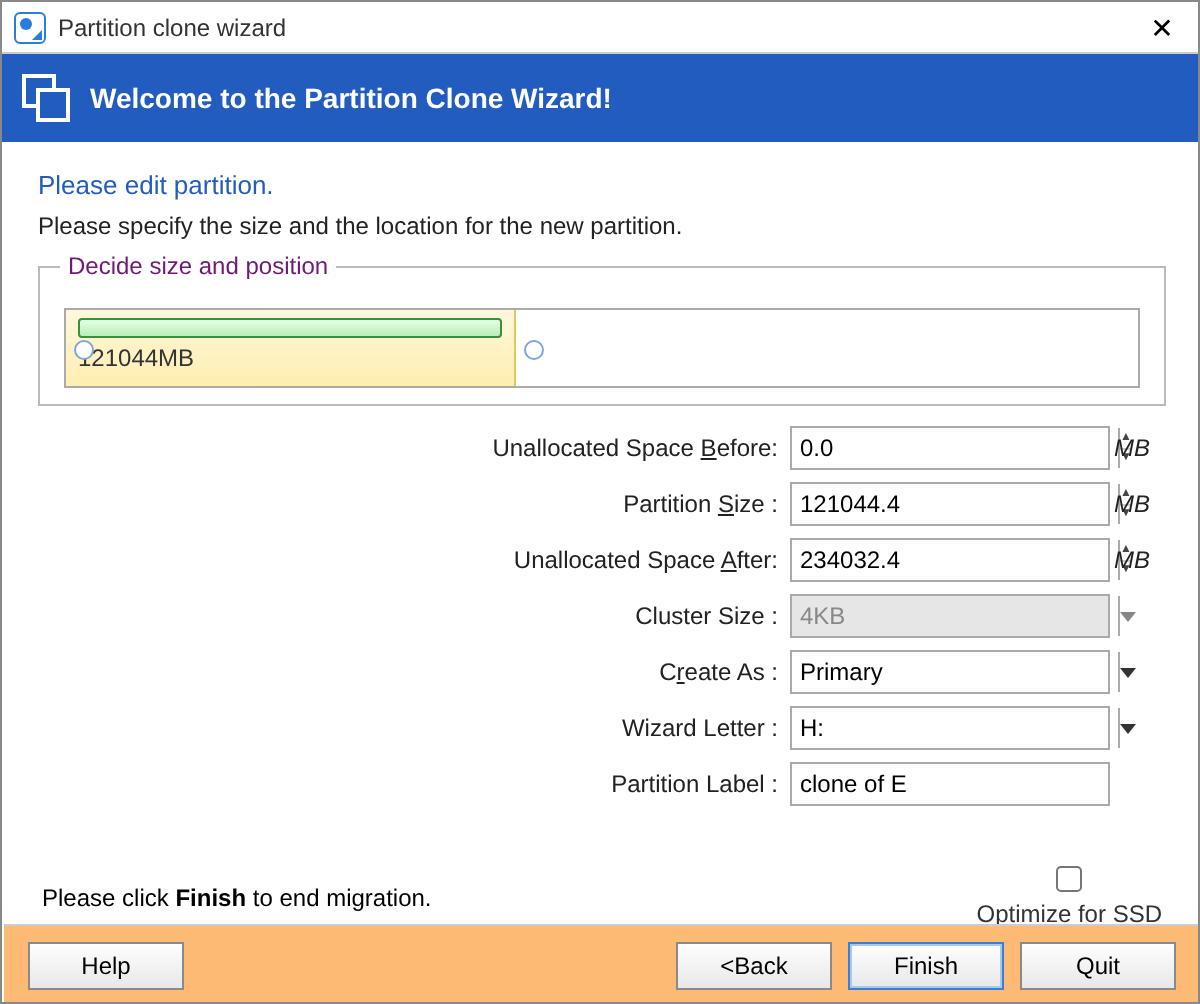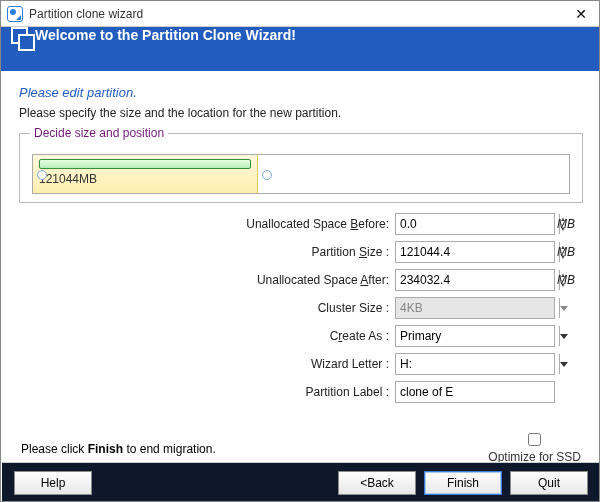--- a/index.html
+++ b/index.html
@@ -51,21 +51,23 @@
     display: flex; align-items: center; justify-content: center;
     font-size: 14px;
     cursor: pointer;
   }
   
   .banner {
     background: #225cbf;
     color: #fff;
     height: 44px;
     display: flex;
+    align-items: center;
     padding: 0 10px;
+    gap: 10px;
   }
   .banner-icon {
     width: 24px; height: 24px;
     position: relative;
   }
   .banner-icon .back {
     position: absolute; left: 0; top: 0;
     width: 17px; height: 17px;
     border: 2px solid #fff;
   }
@@ -77,21 +79,20 @@
   }
   .banner-text { font-weight: bold; font-size: 14px; }
   
   .content {
     padding: 12px 18px 4px 18px;
   }
   .heading {
     color: #225cbf;
     font-size: 13px;
     margin: 2px 0 6px 0;
-    font-style: italic;
   }
   .subheading {
     color: #222;
     font-size: 12px;
     margin-bottom: 6px;
   }
   fieldset.pos {
     border: 1px solid #bbb;
     padding: 8px 10px 8px 10px;
     margin: 0 0 10px 0;
@@ -204,21 +205,21 @@
   .opt-check {
     display: flex; align-items: center; gap: 4px;
     font-size: 12px; color: #333; flex-direction: column;
   }
   .opt-check input { margin: 0; }
   
   .btnbar {
     position: absolute;
     left: 1px; right: 1px; bottom: 1px;
     height: 40px;
-    background: #0f172a;
+    background: #fdba74;
     border-top: 1px solid #ccc;
     display: flex;
     align-items: center;
     padding: 0 12px;
     gap: 8px;
   }
   .btn {
     width: 78px;
     height: 24px;
     border: 1px solid #8a8a8a;

